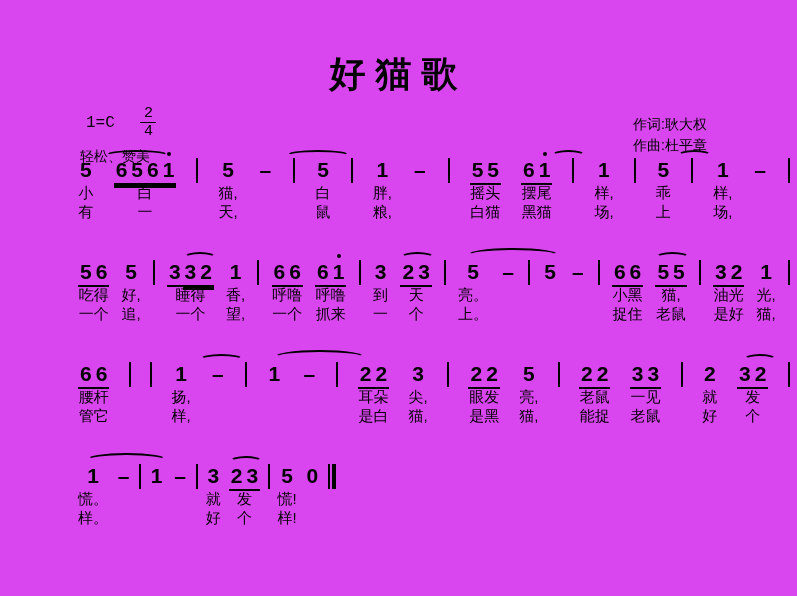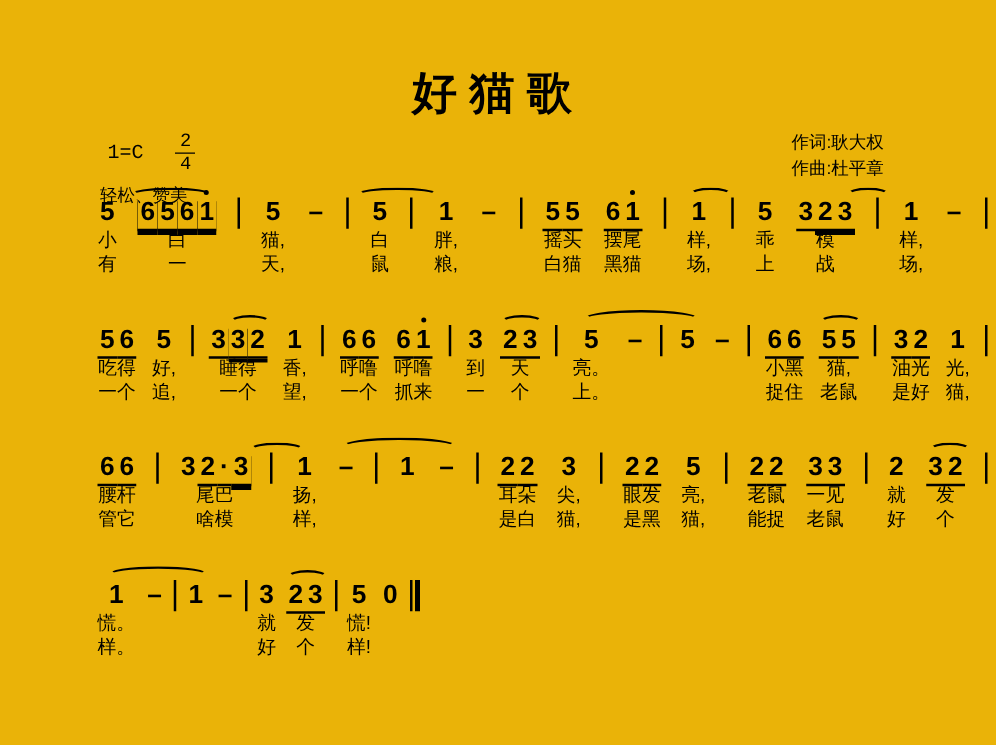--- a/index.html
+++ b/index.html
@@ -1,31 +1,31 @@
 <!DOCTYPE html>
 <html><head>
 <meta charset="utf-8">
 <style>
   html,body{margin:0;padding:0;}
   .page{
-    width:797px;height:596px;position:relative;background:#eab308;color:#000;
+    width:797px;height:596px;position:relative;background:#d946ef;color:#000;
     font-family:"Liberation Sans",sans-serif;overflow:hidden;
   }
   .title{
     position:absolute;top:50px;left:0;width:797px;text-align:center;
     font-family:"DejaVu Serif",serif;font-weight:bold;font-size:36px;letter-spacing:10px;
   }
   .keyblock{
     position:absolute;left:86px;top:106px;
     font-family:Liberation Mono, monospace;font-size:16px;
   }
   .frac{display:inline-block;vertical-align:middle;text-align:center;margin-left:16px;line-height:15px;font-size:15px;}
   .frac .fline{border-top:1.5px solid #000;width:16px;margin:1px auto;}
   .mood{position:absolute;left:80px;top:148px;font-size:14px;}
-  .credits{position:absolute;right:90px;top:103px;font-size:14px;line-height:21px;text-align:right;}
+  .credits{position:absolute;right:90px;top:114px;font-size:14px;line-height:21px;text-align:right;}
   #systems{position:absolute;left:78px;top:144px;}
   .system{
     display:flex;justify-content:space-between;align-items:flex-start;
     width:712px;position:relative;margin-bottom:25px;
     font-weight:bold;font-size:21px;
   }
   .sys4{width:258px;}
   .cell{display:flex;flex-direction:column;align-items:center;padding-top:14px;}
   .nrow{height:25px;white-space:nowrap;}
   .nc{display:inline-block;position:relative;padding:0 2px 2px 2px;line-height:23px;}
@@ -116,25 +116,20 @@
           <div class="nrow"><span class="nc">1</span></div>
           <div class="lyr">样,</div>
           <div class="lyr">场,</div>
         </div>
         <div class="bar"></div>
         <div class="cell">
           <div class="nrow"><span class="nc">5</span></div>
           <div class="lyr">乖</div>
           <div class="lyr">上</div>
         </div>
-        <div class="cell">
-          <div class="nrow"><span class="nc u1">3</span><span class="nc u1 u2">2</span><span class="nc u1 u2">3</span></div>
-          <div class="lyr">模</div>
-          <div class="lyr">战</div>
-        </div>
         <div class="bar"></div>
         <div class="cell">
           <div class="nrow"><span class="nc">1</span></div>
           <div class="lyr">样,</div>
           <div class="lyr">场,</div>
         </div>
         <div class="cell">
           <div class="nrow"><span class="nc">–</span></div>
           <div class="lyr"></div>
           <div class="lyr"></div>
@@ -239,25 +234,20 @@
         <div class="arc" style="left: 388.25px; width: 89.5938px; height: 11px; top: 2px;"></div>
         <div class="arc" style="left: 578.406px; width: 28.375px; height: 7px; top: 6px;"></div>
       </div>
       <div class="system sys3">
         <div class="cell">
           <div class="nrow"><span class="nc u1">6</span><span class="nc u1">6</span></div>
           <div class="lyr">腰杆</div>
           <div class="lyr">管它</div>
         </div>
         <div class="bar"></div>
-        <div class="cell">
-          <div class="nrow"><span class="nc">3</span><span class="nc u1">2</span><span class="nc u1">·</span><span class="nc u1 u2">3</span></div>
-          <div class="lyr">尾巴</div>
-          <div class="lyr">啥模</div>
-        </div>
         <div class="bar"></div>
         <div class="cell">
           <div class="nrow"><span class="nc">1</span></div>
           <div class="lyr">扬,</div>
           <div class="lyr">样,</div>
         </div>
         <div class="cell">
           <div class="nrow"><span class="nc">–</span></div>
           <div class="lyr"></div>
           <div class="lyr"></div>

